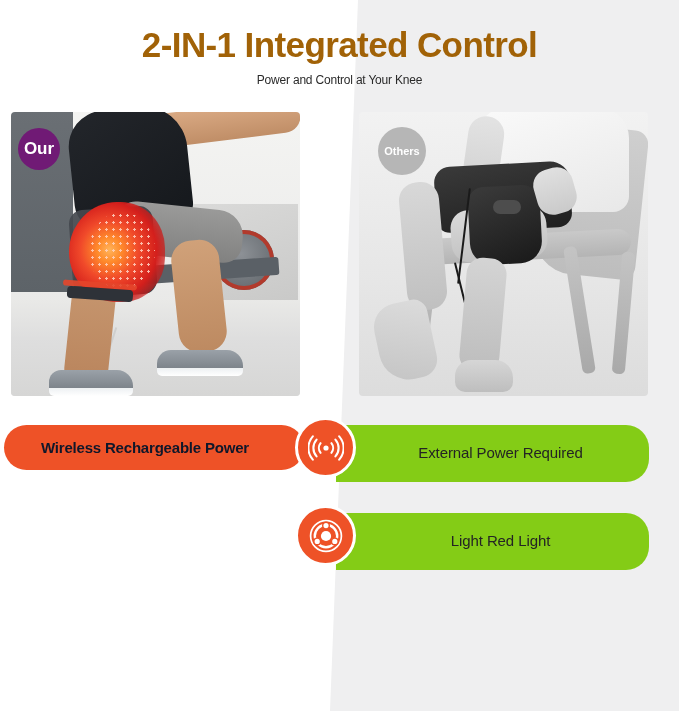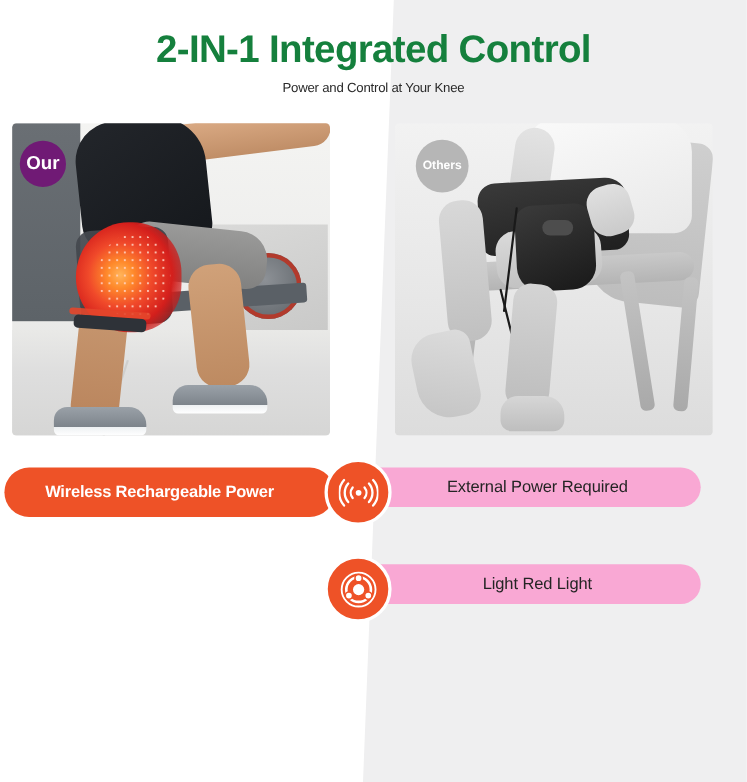--- a/index.html
+++ b/index.html
@@ -27,21 +27,21 @@
   }
 
   
   .header {
     position:absolute; top:0; left:0; width:679px;
     z-index:3; text-align:center;
   }
   .title {
     margin-top:27px;
     font-size:35px; font-weight:bold;
-    color:#15803d; letter-spacing:-0.6px;
+    color:#a16207; letter-spacing:-0.6px;
     line-height:1.05;
   }
   .subtitle {
     margin-top:9px;
     font-size:12px; font-weight:normal;
     color:#2a2a2a; letter-spacing:-0.2px;
   }
 
   
   .panels { position:absolute; top:112px; left:0; width:679px; height:284px; z-index:2; }
@@ -264,26 +264,26 @@
   .rows { position:absolute; top:425px; left:0; width:679px; z-index:3; }
   .row { position:relative; height:45px; margin-bottom:43px; }
 
   .pill-our {
     position:absolute; left:4px; top:0; width:300px; height:45px;
     background:#ee5227; border-radius:23px;
     display:flex; align-items:center; justify-content:center;
     padding:0 34px 0 16px;
   }
   .pill-our-text {
-    color:#ffffff; font-size:15px; font-weight:bold;
+    color:#0f172a; font-size:15px; font-weight:bold;
     text-align:right; line-height:1.2; letter-spacing:-0.2px;
   }
   .pill-other {
-    position:absolute; left:324px; top:0; width:313px; height:36px;
-    background:#f9a8d4; border-radius:0 23px 23px 0;
+    position:absolute; left:336px; top:0; width:313px; height:57px;
+    background:#84cc16; border-radius:0 23px 23px 0;
     display:flex; align-items:center; justify-content:center;
     padding:0 18px 0 34px;
   }
   .pill-other-text {
     color:#242424; font-size:15px; font-weight:normal;
     text-align:center; line-height:1.25; letter-spacing:-0.1px;
   }
 
   .icon-badge {
     position:absolute; left:295px; top:-8px; width:61px; height:61px;

